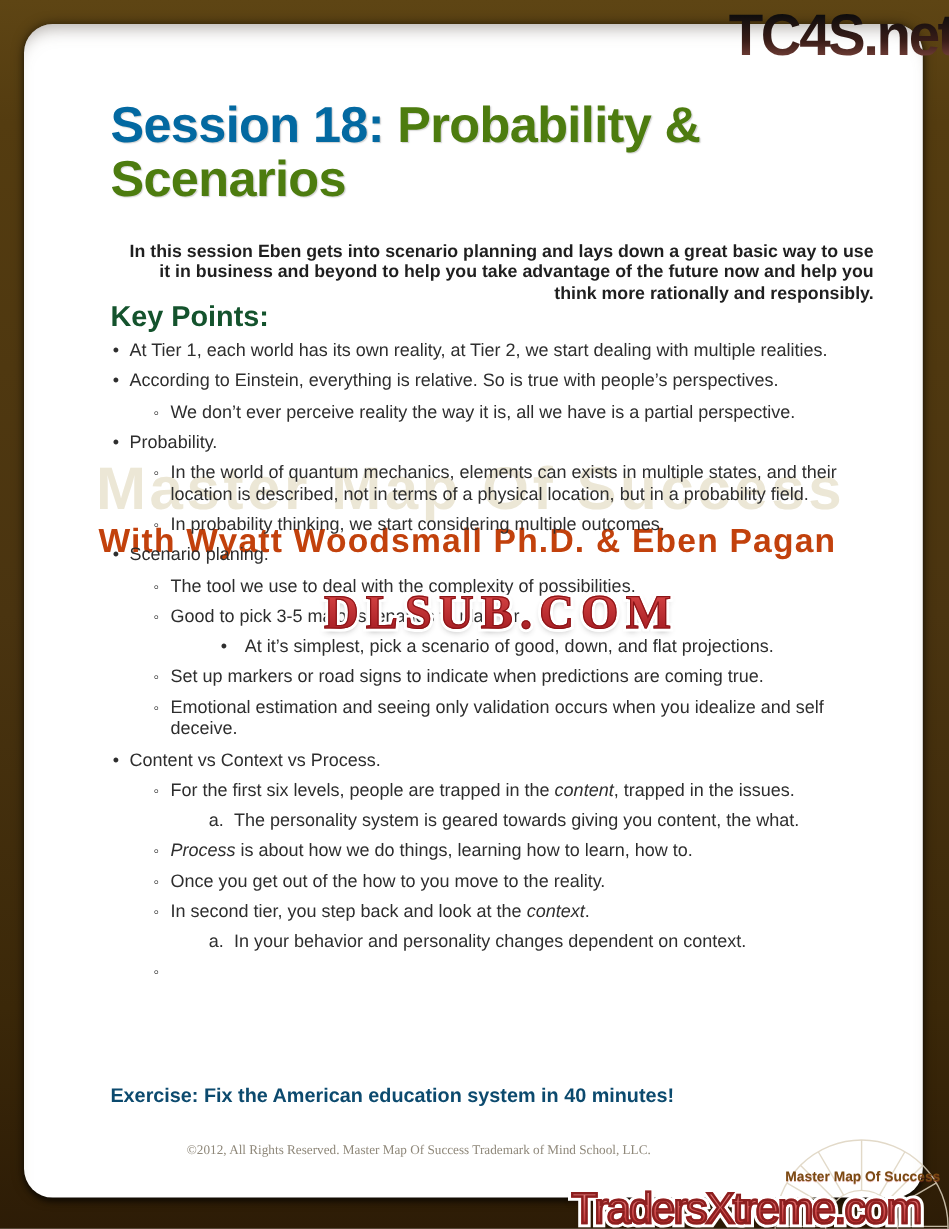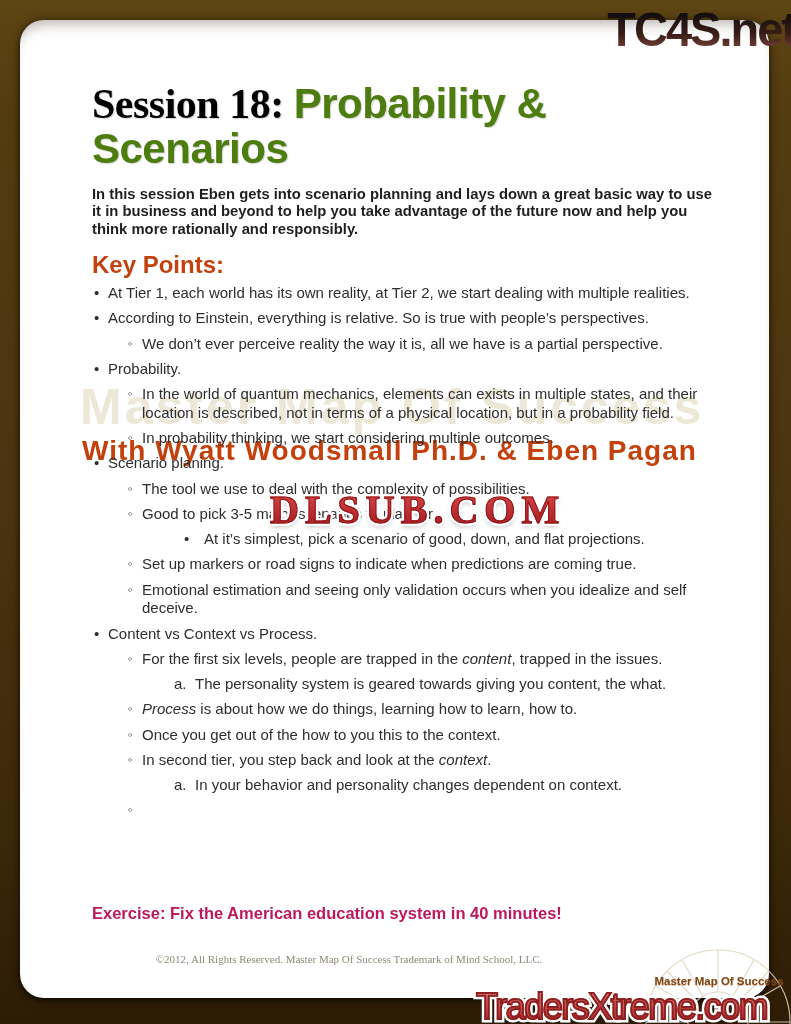--- a/index.html
+++ b/index.html
@@ -12,32 +12,32 @@
   .page{
     position:absolute;left:20px;top:20px;width:749px;height:978px;z-index:1;
     background:#ffffff;border-radius:24px;
     box-shadow:0 0 10px rgba(0,0,0,.5),0 3px 4px rgba(0,0,0,.45),
                inset 0 12px 14px -9px rgba(110,100,92,.55);
   }
   
   .block{position:absolute;left:72px;width:620px;z-index:2;}
   .title{top:62px;font-size:42px;line-height:1.07;font-weight:bold;letter-spacing:-.5px;
          text-shadow:1px 1px 1px rgba(120,120,120,.35);}
-  .title .t-dark{color:#000000;font-family:Liberation Serif, serif;}
+  .title .t-dark{color:#0369a1;}
   .title .t-gold{color:#4d7c0f;}
   .intro{top:166px;font-size:14.8px;line-height:1.18;font-weight:bold;color:#1f1f1f;}
-  .heading{top:231px;font-size:24px;font-weight:bold;color:#c2410c;}
+  .heading{top:231px;font-size:24px;font-weight:bold;color:#14532d;}
   .kp{top:264px;list-style:none;margin:0;padding:0;font-size:15px;line-height:1.25;color:#2e2e2e;}
   .kp li{position:relative;margin:0 0 6.5px 0;}
   .kp .kp-marker{position:absolute;top:0;}
   .kp-l1{padding-left:16px;}  .kp-l1 .kp-marker{left:2px;}
   .kp-l2{padding-left:50px;}  .kp-l2 .kp-marker{left:36px;font-size:13px;top:1px;}
   .kp-l3{padding-left:112px;} .kp-l3 .kp-marker{left:92px;}
   .kp-la{padding-left:103px;} .kp-la .kp-marker{left:82px;}
-  .exercise{top:884px;font-size:16.5px;font-weight:bold;color:#be185d;}
+  .exercise{top:884px;font-size:16.5px;font-weight:bold;color:#0c4a6e;}
   .footer{top:933px;left:0;width:658px;text-align:center;
           font-family:"Liberation Serif","DejaVu Serif",serif;
           font-size:11px;color:#8f887a;}
   
   .master-wm{position:absolute;z-index:1;font-weight:bold;white-space:nowrap;}
   .mw1{left:60px;top:358px;font-size:50px;letter-spacing:3px;color:#ece7d6;}
   .mw2{left:62px;top:415px;font-size:28px;letter-spacing:1px;color:#c2410c;}
   .dlsub{position:absolute;left:250px;top:466px;z-index:3;
          font-family:"Liberation Serif","DejaVu Serif",serif;
          font-weight:bold;font-size:40px;letter-spacing:6px;white-space:nowrap;}
@@ -71,42 +71,42 @@
 
 <div class="page">
 
   <div class="master-wm mw1">Master Map Of Success</div>
   <div class="master-wm mw2">With Wyatt Woodsmall Ph.D. &amp; Eben Pagan</div>
 
   <h1 class="block title" style="margin:0;">
     <span class="t-dark">Session 18: </span><span class="t-gold">Probability &amp; Scenarios</span>
   </h1>
 
-  <p class="block intro" style="margin:0;">In this session Eben gets into scenario planning and lays down a great basic way to use it in business and beyond to help you take advantage of the future now and help you think more rationally and responsibly.</p>
+  <p class="block intro" style="margin:16px;text-align:right;">In this session Eben gets into scenario planning and lays down a great basic way to use it in business and beyond to help you take advantage of the future now and help you think more rationally and responsibly.</p>
 
   <h2 class="block heading" style="margin:0;">Key Points:</h2>
 
   <ul class="block kp">
       <li class="kp-l1"><span class="kp-marker">•</span><span class="kp-text"><span>At Tier 1, each world has its own reality, at Tier 2, we start dealing with multiple realities.</span></span></li>
       <li class="kp-l1"><span class="kp-marker">•</span><span class="kp-text"><span>According to Einstein, everything is relative. So is true with people’s perspectives.</span></span></li>
       <li class="kp-l2"><span class="kp-marker">◦</span><span class="kp-text"><span>We don’t ever perceive reality the way it is, all we have is a partial perspective.</span></span></li>
       <li class="kp-l1"><span class="kp-marker">•</span><span class="kp-text"><span>Probability.</span></span></li>
       <li class="kp-l2"><span class="kp-marker">◦</span><span class="kp-text"><span>In the world of quantum mechanics, elements can exists in multiple states, and their location is described, not in terms of a physical location, but in a probability field.</span></span></li>
       <li class="kp-l2"><span class="kp-marker">◦</span><span class="kp-text"><span>In probability thinking, we start considering multiple outcomes.</span></span></li>
       <li class="kp-l1"><span class="kp-marker">•</span><span class="kp-text"><span>Scenario planing.</span></span></li>
       <li class="kp-l2"><span class="kp-marker">◦</span><span class="kp-text"><span>The tool we use to deal with the complexity of possibilities.</span></span></li>
       <li class="kp-l2"><span class="kp-marker">◦</span><span class="kp-text"><span>Good to pick 3-5 major scenarios to plan for.</span></span></li>
       <li class="kp-l3"><span class="kp-marker">•</span><span class="kp-text"><span>At it’s simplest, pick a scenario of good, down, and flat projections.</span></span></li>
       <li class="kp-l2"><span class="kp-marker">◦</span><span class="kp-text"><span>Set up markers or road signs to indicate when predictions are coming true.</span></span></li>
       <li class="kp-l2"><span class="kp-marker">◦</span><span class="kp-text"><span>Emotional estimation and seeing only validation occurs when you idealize and self deceive.</span></span></li>
       <li class="kp-l1"><span class="kp-marker">•</span><span class="kp-text"><span>Content vs Context vs Process.</span></span></li>
       <li class="kp-l2"><span class="kp-marker">◦</span><span class="kp-text"><span>For the first six levels, people are trapped in the </span><i>content</i><span>, trapped in the issues.</span></span></li>
       <li class="kp-la"><span class="kp-marker">a.</span><span class="kp-text"><span>The personality system is geared towards giving you content, the what.</span></span></li>
       <li class="kp-l2"><span class="kp-marker">◦</span><span class="kp-text"><i>Process</i><span> is about how we do things, learning how to learn, how to.</span></span></li>
-      <li class="kp-l2"><span class="kp-marker">◦</span><span class="kp-text"><span>Once you get out of the how to you this to the context.</span></span></li>
+      <li class="kp-l2"><span class="kp-marker">◦</span><span class="kp-text"><span>Once you get out of the how to you move to the reality.</span></span></li>
       <li class="kp-l2"><span class="kp-marker">◦</span><span class="kp-text"><span>In second tier, you step back and look at the </span><i>context</i><span>.</span></span></li>
       <li class="kp-la"><span class="kp-marker">a.</span><span class="kp-text"><span>In your behavior and personality changes dependent on context.</span></span></li>
       <li class="kp-l2"><span class="kp-marker">◦</span></li>
     </ul>
 
   <div class="block exercise">Exercise: Fix the American education system in 40 minutes!</div>
 
   <div class="block footer">©2012, All Rights Reserved. Master Map Of Success Trademark of Mind School, LLC.</div>
 
   <div class="dlsub">

